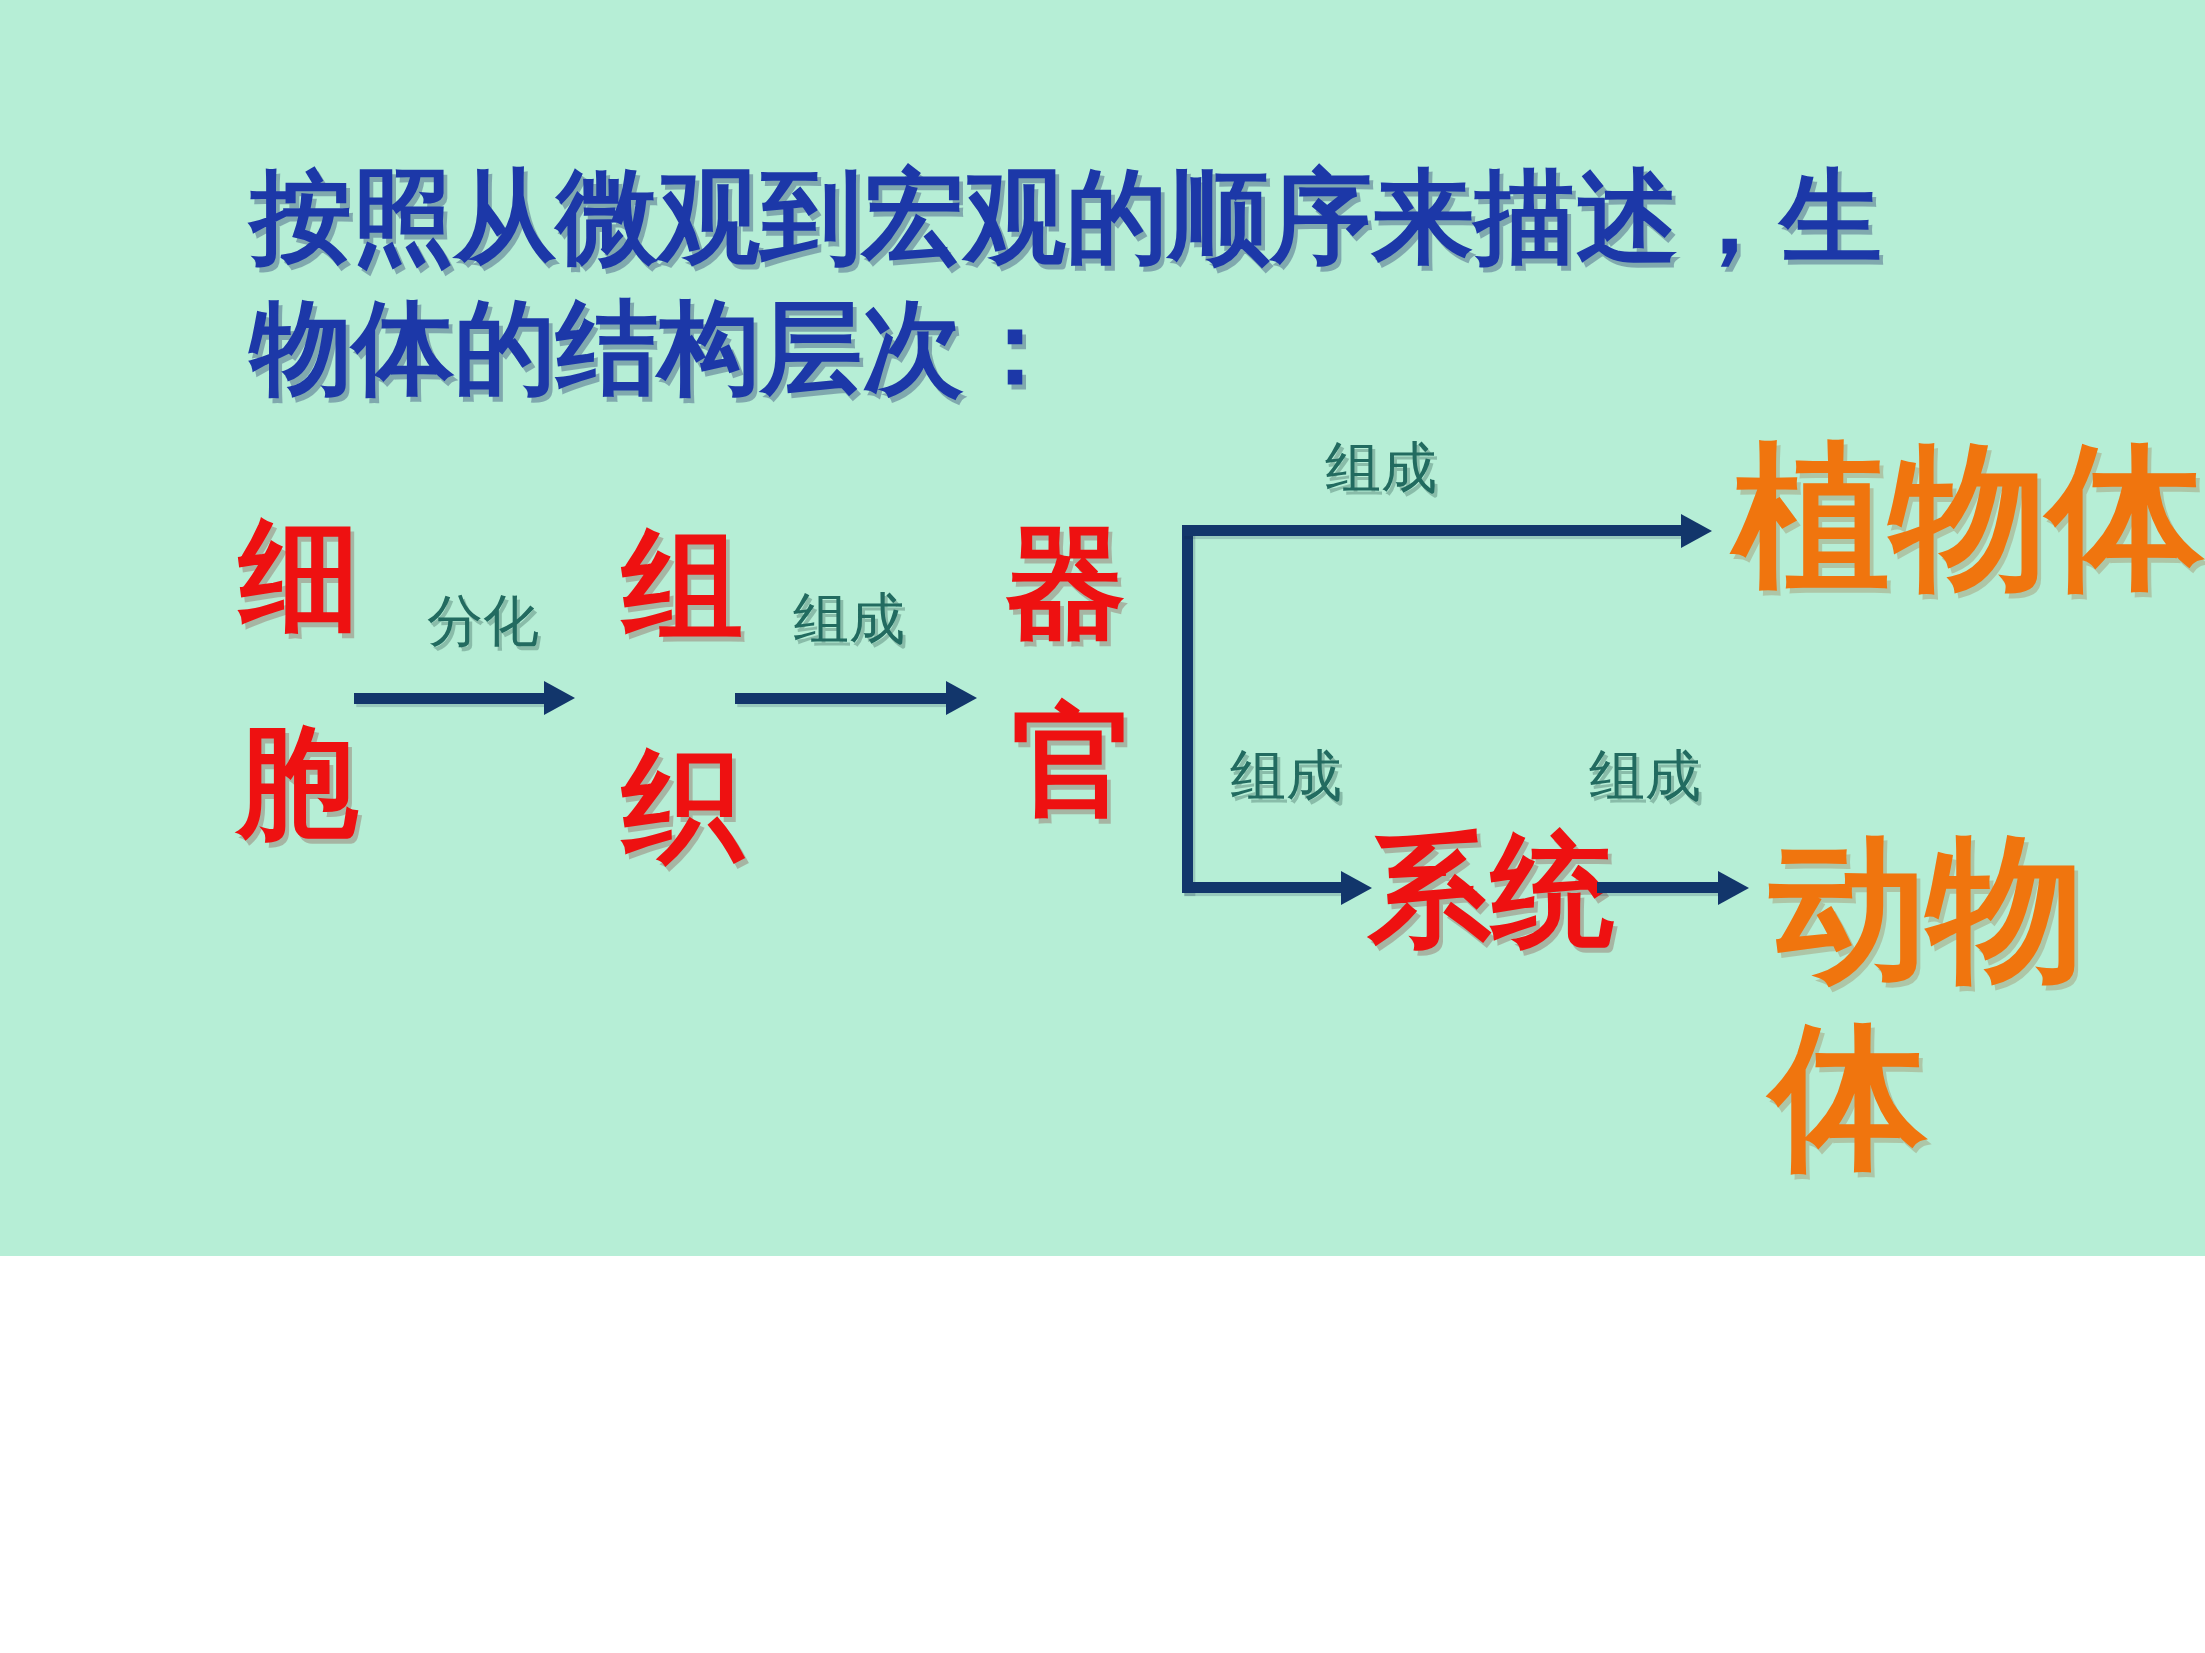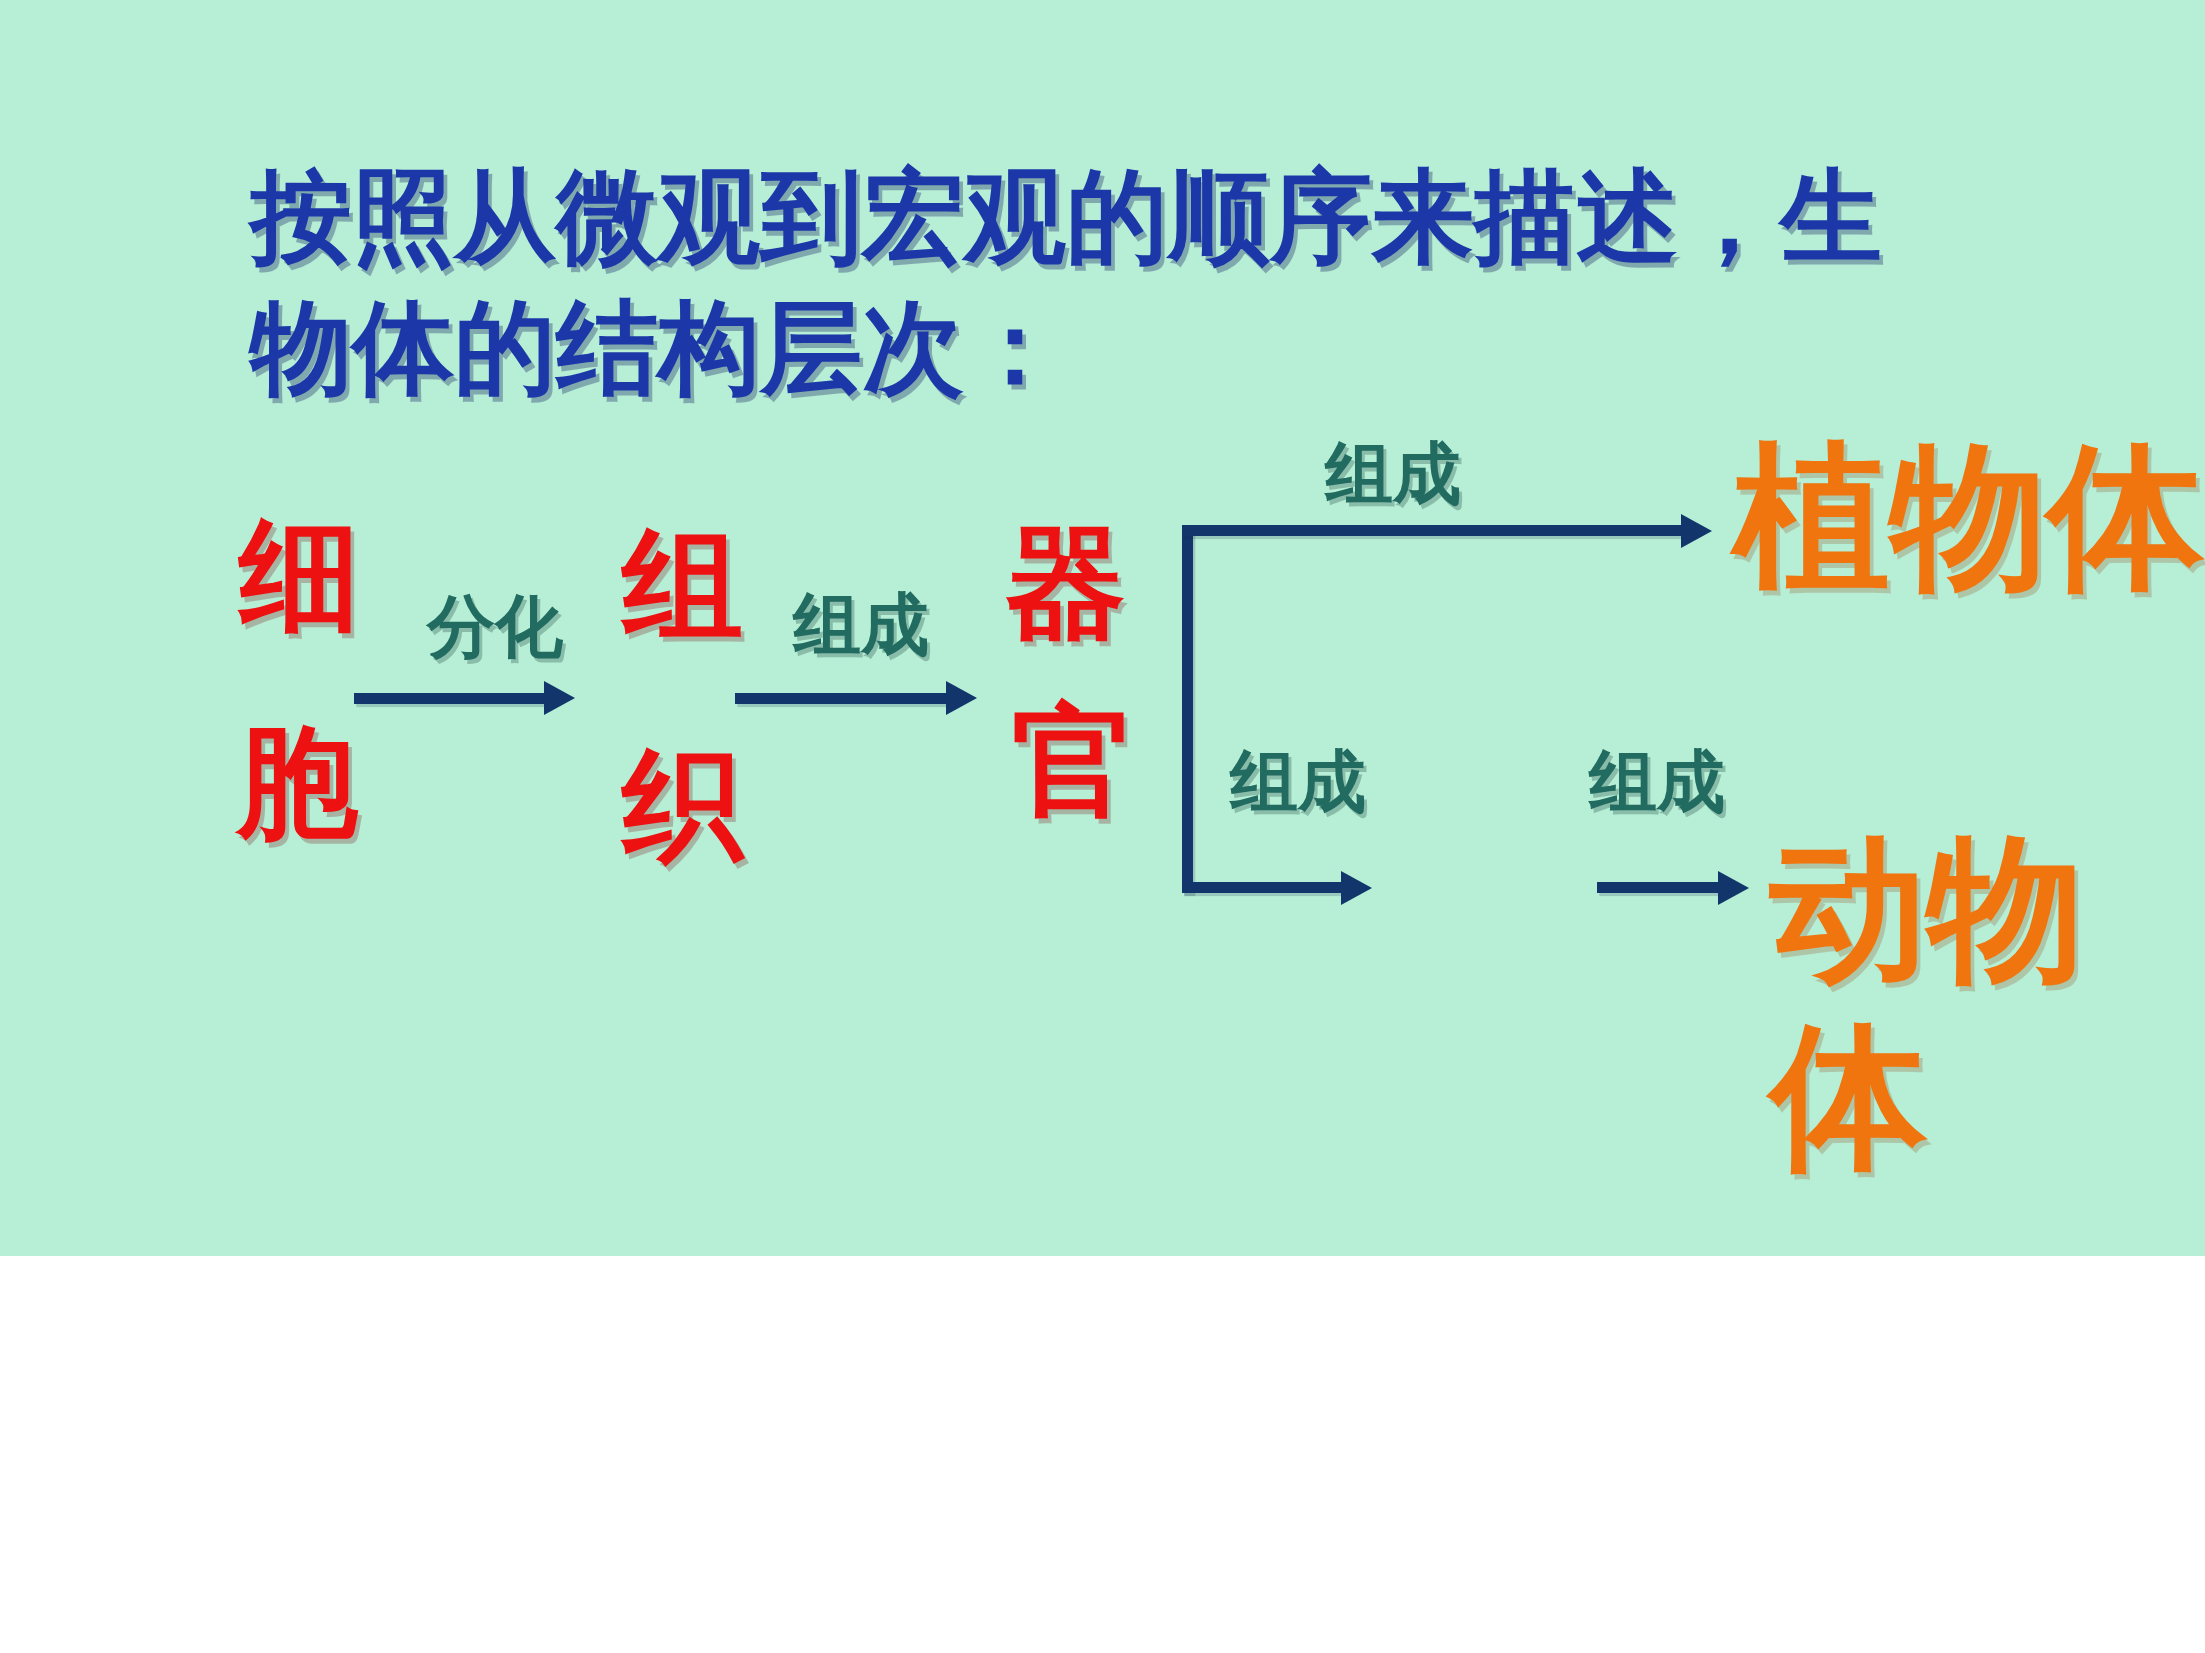--- a/index.html
+++ b/index.html
@@ -33,21 +33,21 @@
     text-shadow:3.8px 4.6px 0 rgba(120,10,10,0.25);
   }
   
   .terminal{
     font-size:157px;font-weight:700;
     color:var(--c-terminal,#f0750e);
     text-shadow:3.8px 4.6px 0 rgba(140,60,0,0.22);
   }
   
   .edge-label{
-    font-size:68px;font-weight:700;
+    font-size:56px;font-weight:400;
     color:var(--c-label,#226b60);
     text-shadow:3.1px 3.8px 0 rgba(20,60,55,0.28);
   }
   
   .shaft{
     position:absolute;height:10.7px;
     background:var(--c-arrow,#12366b);
     box-shadow:2.3px 3.1px 0 rgba(10,35,70,0.18);
   }
   .vline{
@@ -74,20 +74,21 @@
 
   <div class="abs node" style="left:239px;top:516px;">细</div>
   <div class="abs node" style="left:237px;top:723px;">胞</div>
 
   <div class="abs node" style="left:622px;top:526px;">组</div>
   <div class="abs node" style="left:622px;top:746px;">织</div>
 
   <div class="abs node" style="left:1005px;top:524px;">器</div>
   <div class="abs node" style="left:1012px;top:702px;">官</div>
 
+  <div class="abs node-wide" style="left:1368px;top:830px;">系统</div>
 
   <div class="abs terminal" style="left:1733px;top:440px;">植物体</div>
 
   <div class="abs terminal" style="left:1770px;top:832px;text-align:center;">动物</div>
   <div class="abs terminal" style="left:1770px;top:1020px;">体</div>
 
   <div class="abs edge-label" style="left:427px;top:593px;">分化</div>
   <div class="abs edge-label" style="left:793px;top:591px;">组成</div>
   <div class="abs edge-label" style="left:1325px;top:440px;">组成</div>
   <div class="abs edge-label" style="left:1230px;top:748px;">组成</div>

